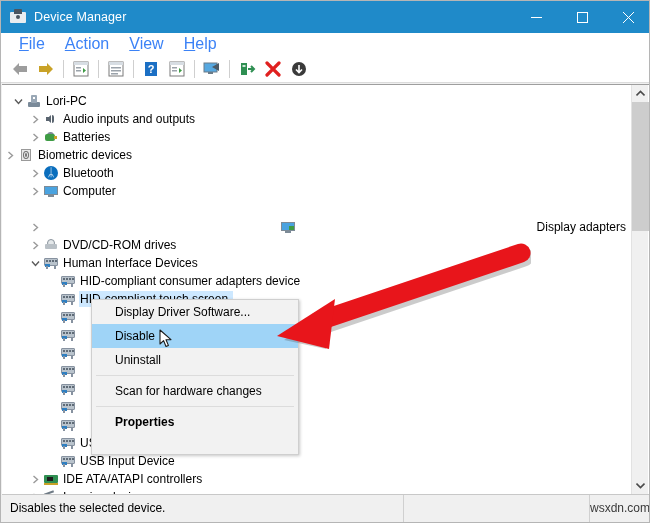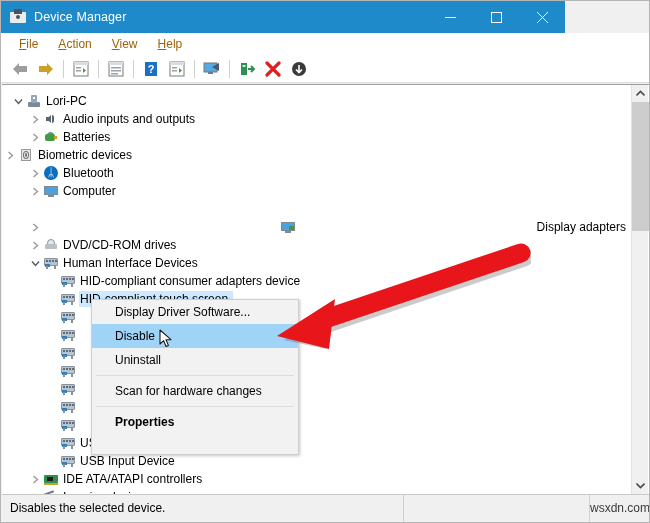--- a/index.html
+++ b/index.html
@@ -14,21 +14,21 @@
     position: relative;
     width: 650px; height: 523px;
     background: #f0f0f0;
     border: 1px solid #b5b5b5;
     overflow: hidden;
   }
 
   
   #titlebar {
     position: absolute; top: 0; left: 0;
-    width: 564px; height: 32px;
+    width: 650px; height: 32px;
     background: #1f8ac9;
     display: flex; align-items: center;
   }
   #title-icon {
     width: 16px; height: 16px;
     margin-left: 9px; margin-right: 8px;
     position: relative;
   }
   #title-icon .body {
     position: absolute; left: 0; top: 3px;
@@ -66,21 +66,21 @@
   
   #menubar {
     position: absolute; top: 32px; left: 0;
     width: 650px; height: 22px;
     background: #ffffff;
     display: flex; align-items: center;
     padding-left: 8px;
     border-bottom: 1px solid #ffffff;
   }
   .menuitem {
-    font-size: 12px; color: #a16207;
+    font-size: 16px; color: #3b82f6;
     padding: 0 10px; line-height: 22px;
   }
   .menuitem u { text-decoration: underline; }
 
   
   #toolbar {
     position: absolute; top: 54px; left: 0;
     width: 650px; height: 28px;
     background: #ffffff;
     border-bottom: 1px solid #dcdcdc;

